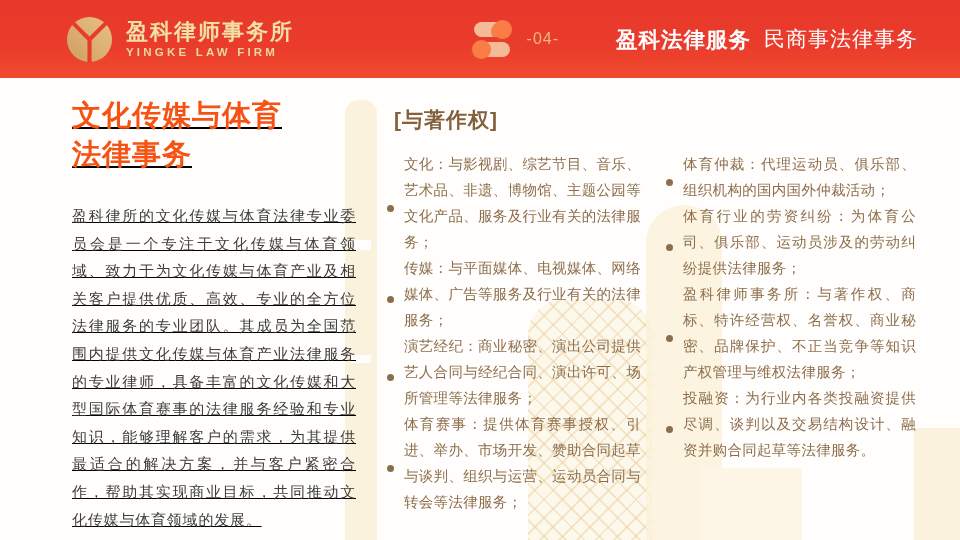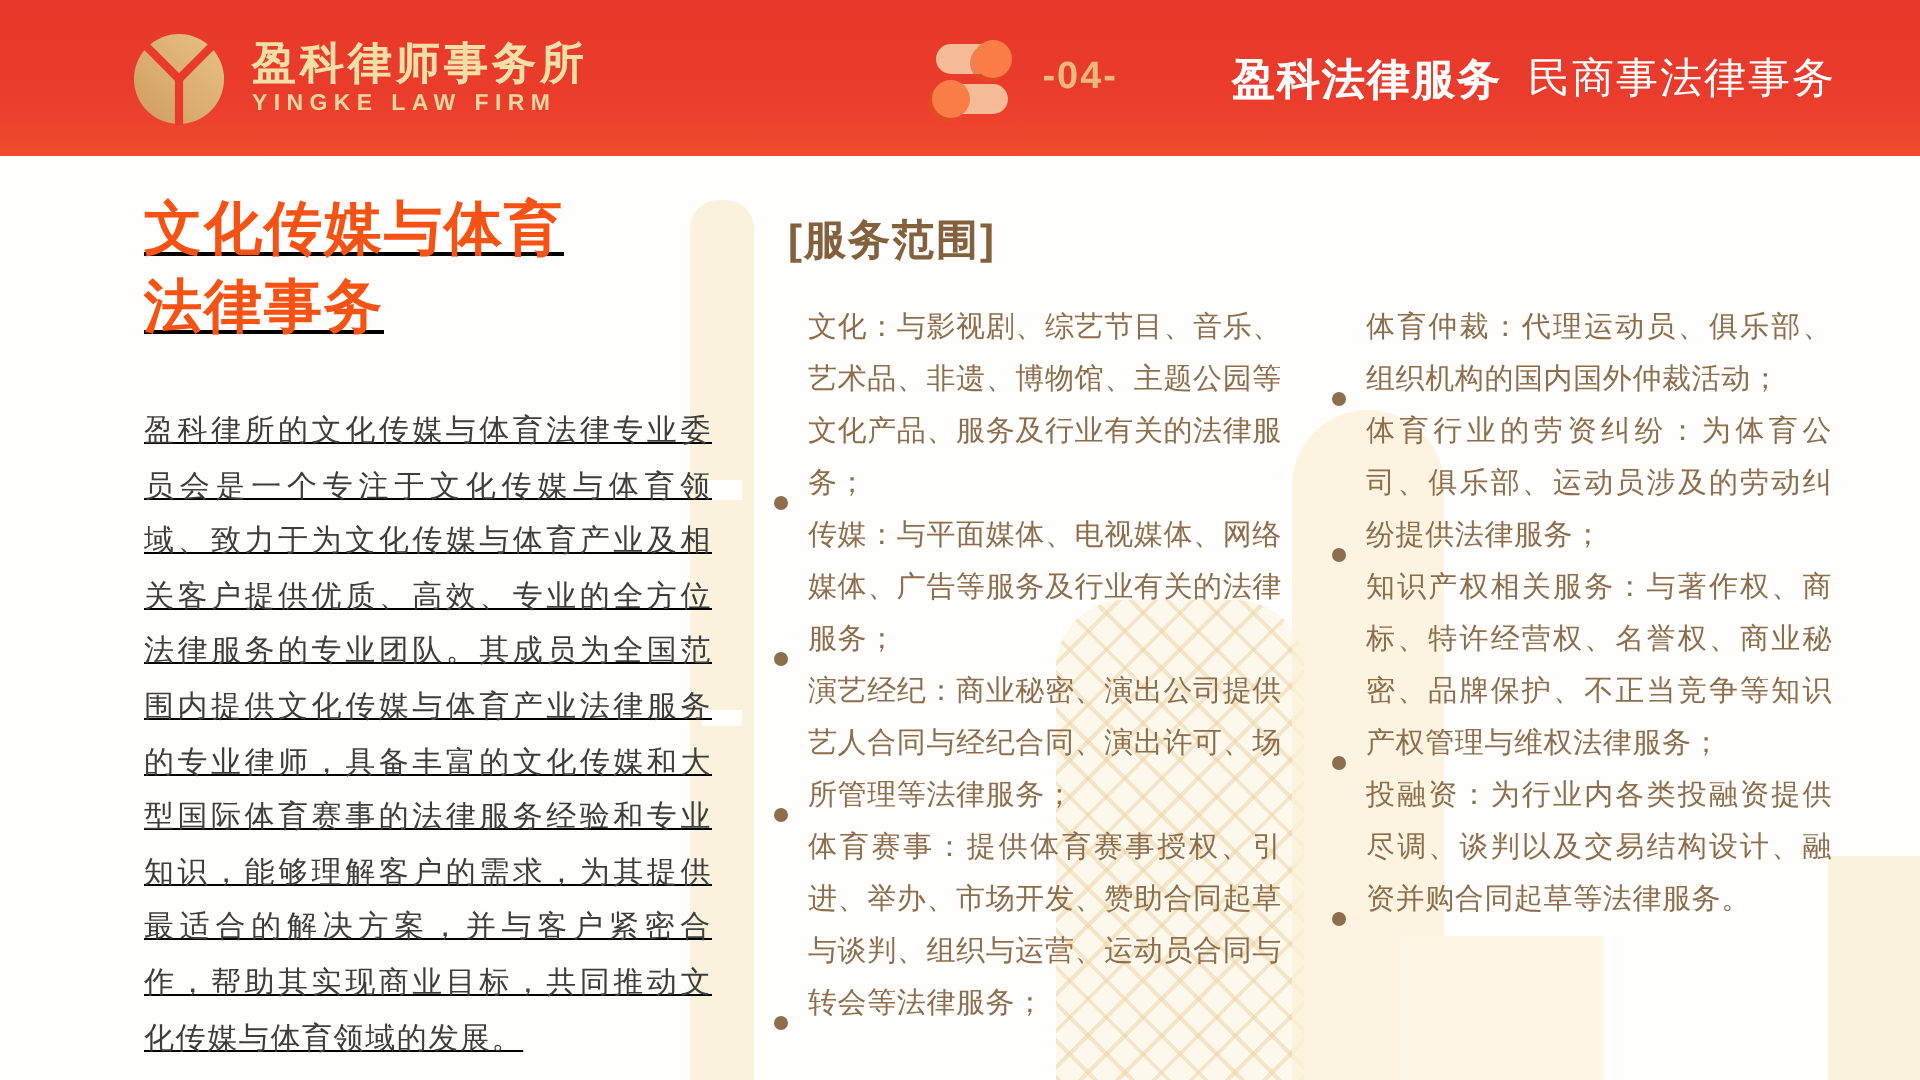--- a/index.html
+++ b/index.html
@@ -28,21 +28,21 @@
   }
   .toggle-pill.top { top: 1px; left: 0; }
   .toggle-pill.bottom { bottom: 1px; left: 0; }
   .toggle-knob {
     position: absolute; width: 19px; height: 19px; border-radius: 50%;
     background: #fa7c46; box-shadow: -2px 2px 0 rgba(222,83,28,0.55);
   }
   .toggle-knob.right { top: -2px; right: -2px; }
   .toggle-knob.left { bottom: -2px; left: -2px; }
 
-  .page-number { font-size: 19px; font-weight: bold; color: #edb87c; letter-spacing: 1px; }
+  .page-number { font-size: 16px; font-weight: normal; color: #edb87c; letter-spacing: 1px; }
   .series-title { font-size: 21.5px; font-weight: bold; color: #ffffff; letter-spacing: 1px; margin-left: 44px; }
   .series-subtitle { font-size: 21px; font-weight: normal; color: #ffffff; letter-spacing: 1px; }
 
   
   .wm { position: absolute; z-index: 1; }
   .wm-tower-left { left: 345px; top: 100px; width: 32px; height: 440px; background: #fbf2dd; border-radius: 14px 14px 0 0; }
   .wm-tower-left::after { content: ""; position: absolute; left: 6px; top: 140px; width: 20px; height: 10px; background: #fffefc; }
   .wm-tower-left::before { content: ""; position: absolute; left: 6px; top: 255px; width: 20px; height: 8px; background: #fffefc; }
   .wm-lattice {
     left: 528px; top: 300px; width: 124px; height: 240px; border-radius: 34px 34px 0 0;
@@ -63,21 +63,21 @@
     text-align: justify; letter-spacing: 0.8px;
   }
 
   
   .services-header { position: absolute; left: 394px; top: 106px; z-index: 3;
     font-size: 21px; font-weight: bold; color: #84613d; letter-spacing: 1px; }
 
   .service-list { position: absolute; top: 151px; list-style: none; z-index: 3; }
   .service-list.col1 { left: 387px; width: 254px; }
   .service-list.col2 { left: 666px; width: 250px; }
-  .service-list li { display: flex; align-items: flex-end; }
+  .service-list li { display: flex; align-items: center; }
   .bullet-dot { flex: none; width: 7px; height: 7px; border-radius: 50%; background: #8d6e4c; margin: 10px 10px 0 0; }
   .service-text { font-size: 14.5px; color: #8d6e4c; line-height: 26px; text-align: justify; letter-spacing: 0.3px; }
 </style>
 </head>
 <body>
 
 <div class="slide">
 
   <div class="header">
     <div class="logo-group">
@@ -123,21 +123,21 @@
   <div class="wm wm-block-2"></div>
 
   <div class="intro-col">
     <div class="page-title">
       <div>文化传媒与体育</div>
       <div>法律事务</div>
     </div>
     <div class="intro-text">盈科律所的文化传媒与体育法律专业委员会是一个专注于文化传媒与体育领域、致力于为文化传媒与体育产业及相关客户提供优质、高效、专业的全方位法律服务的专业团队。其成员为全国范围内提供文化传媒与体育产业法律服务的专业律师，具备丰富的文化传媒和大型国际体育赛事的法律服务经验和专业知识，能够理解客户的需求，为其提供最适合的解决方案，并与客户紧密合作，帮助其实现商业目标，共同推动文化传媒与体育领域的发展。</div>
   </div>
 
-  <div class="services-header">[服务范围]</div>
+  <div class="services-header">[与著作权]</div>
 
   <ul class="service-list col1">
     <li>
       <span class="bullet-dot"></span>
       <span class="service-text">文化：与影视剧、综艺节目、音乐、艺术品、非遗、博物馆、主题公园等文化产品、服务及行业有关的法律服务；</span>
     </li>
     <li>
       <span class="bullet-dot"></span>
       <span class="service-text">传媒：与平面媒体、电视媒体、网络媒体、广告等服务及行业有关的法律服务；</span>
     </li>
@@ -155,21 +155,21 @@
     <li>
       <span class="bullet-dot"></span>
       <span class="service-text">体育仲裁：代理运动员、俱乐部、组织机构的国内国外仲裁活动；</span>
     </li>
     <li>
       <span class="bullet-dot"></span>
       <span class="service-text">体育行业的劳资纠纷：为体育公司、俱乐部、运动员涉及的劳动纠纷提供法律服务；</span>
     </li>
     <li>
       <span class="bullet-dot"></span>
-      <span class="service-text">知识产权相关服务：与著作权、商标、特许经营权、名誉权、商业秘密、品牌保护、不正当竞争等知识产权管理与维权法律服务；</span>
+      <span class="service-text">盈科律师事务所：与著作权、商标、特许经营权、名誉权、商业秘密、品牌保护、不正当竞争等知识产权管理与维权法律服务；</span>
     </li>
     <li>
       <span class="bullet-dot"></span>
       <span class="service-text">投融资：为行业内各类投融资提供尽调、谈判以及交易结构设计、融资并购合同起草等法律服务。</span>
     </li>
   </ul>
 
 </div>
 
 </body></html>

